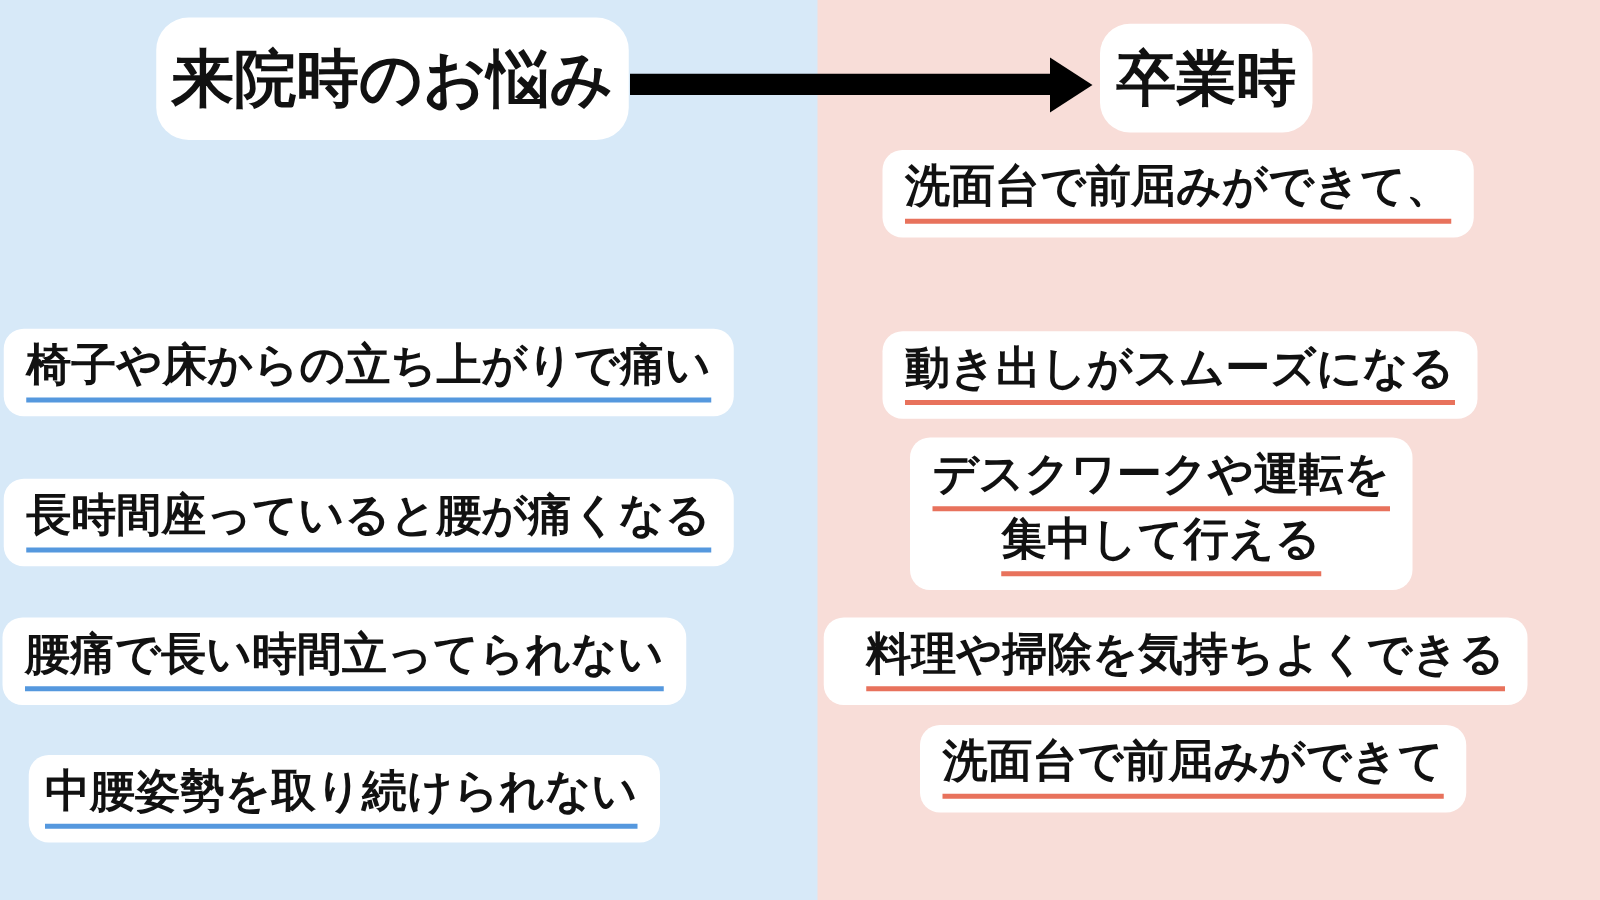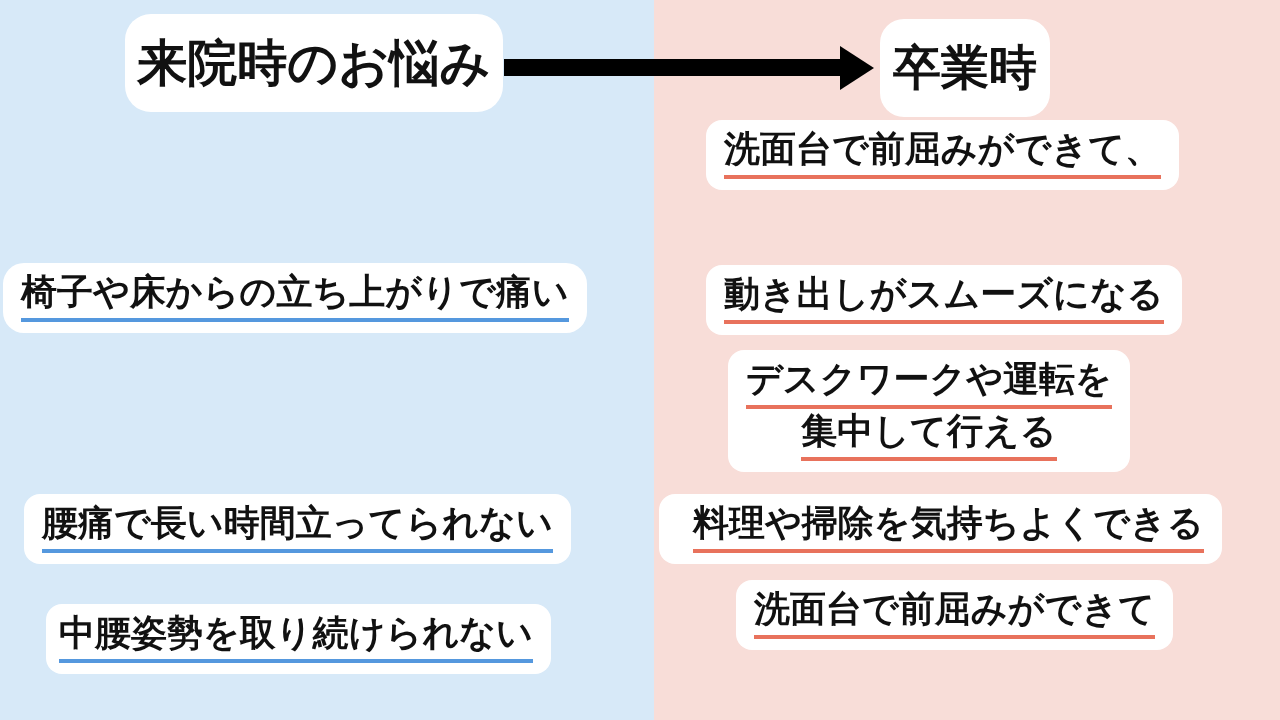--- a/index.html
+++ b/index.html
@@ -14,38 +14,38 @@
   }
   .card { position:absolute; background:#ffffff; white-space:nowrap; }
   .hdr {
     display:flex; align-items:center; justify-content:center;
   }
   .hdr-left {
     left:125px; top:14px; width:378px; height:98px;
     border-radius:26px; font-size:50px;
   }
   .hdr-right {
-    left:880px; top:19px; width:170px; height:98px;
+    left:880px; top:19px; width:170px; height:87px;
     border-radius:24px; font-size:48px;
   }
   .item {
     font-size:36px; line-height:1.25; padding:7px 18px 11px;
     border-radius:16px; text-align:center;
   }
   .item .line { display:block; }
   .item .u {
     display:inline-block; padding-bottom:3px; border-bottom:4px solid;
   }
   .left-item .u  { border-bottom-color:#5598de; }
   .right-item .u { border-bottom-color:#e8725c; }
   .li1 { left:30px;  top:144px; }
-  .li2 { left:3px;   top:263px;border-radius:21px; }
+  .li2 { left:3px;   top:263px; }
   .li3 { left:3px;   top:383px; }
-  .li4 { left:24px;   top:494px;text-align:center; }
-  .li5 { left:46px;  top:604px;padding-left:13px; }
+  .li4 { left:2px;   top:494px;text-align:center; }
+  .li5 { left:23px;  top:604px;padding-left:13px; }
   .ri1 { left:706px; top:120px;text-decoration:underline; }
   .ri2 { left:706px; top:265px; }
   .ri3 { left:728px; top:350px; }
   .ri4 { left:659px; top:494px;padding-left:34px; }
   .ri5 { left:736px; top:580px; }
   .arrow-shaft {
     position:absolute; left:504px; top:59px; width:337px; height:17px;
     background:#000000;
   }
   .arrow-head {
@@ -68,20 +68,23 @@
   <div class="arrow-shaft"></div>
   <div class="arrow-head"></div>
 
   <div class="card hdr hdr-right">
     <span>卒業時</span>
   </div>
 
   <div class="card item left-item li2">
     <span class="line"><span class="u">椅子や床からの立ち上がりで痛い</span></span>
   </div>
+  <div class="card item left-item li3">
+    <span class="line"><span class="u">長時間座っていると腰が痛くなる</span></span>
+  </div>
   <div class="card item left-item li4">
     <span class="line"><span class="u">腰痛で長い時間立ってられない</span></span>
   </div>
   <div class="card item left-item li5">
     <span class="line"><span class="u">中腰姿勢を取り続けられない</span></span>
   </div>
 
   <div class="card item right-item ri1">
     <span class="line"><span class="u">洗面台で前屈みができて、</span></span>
   </div>

